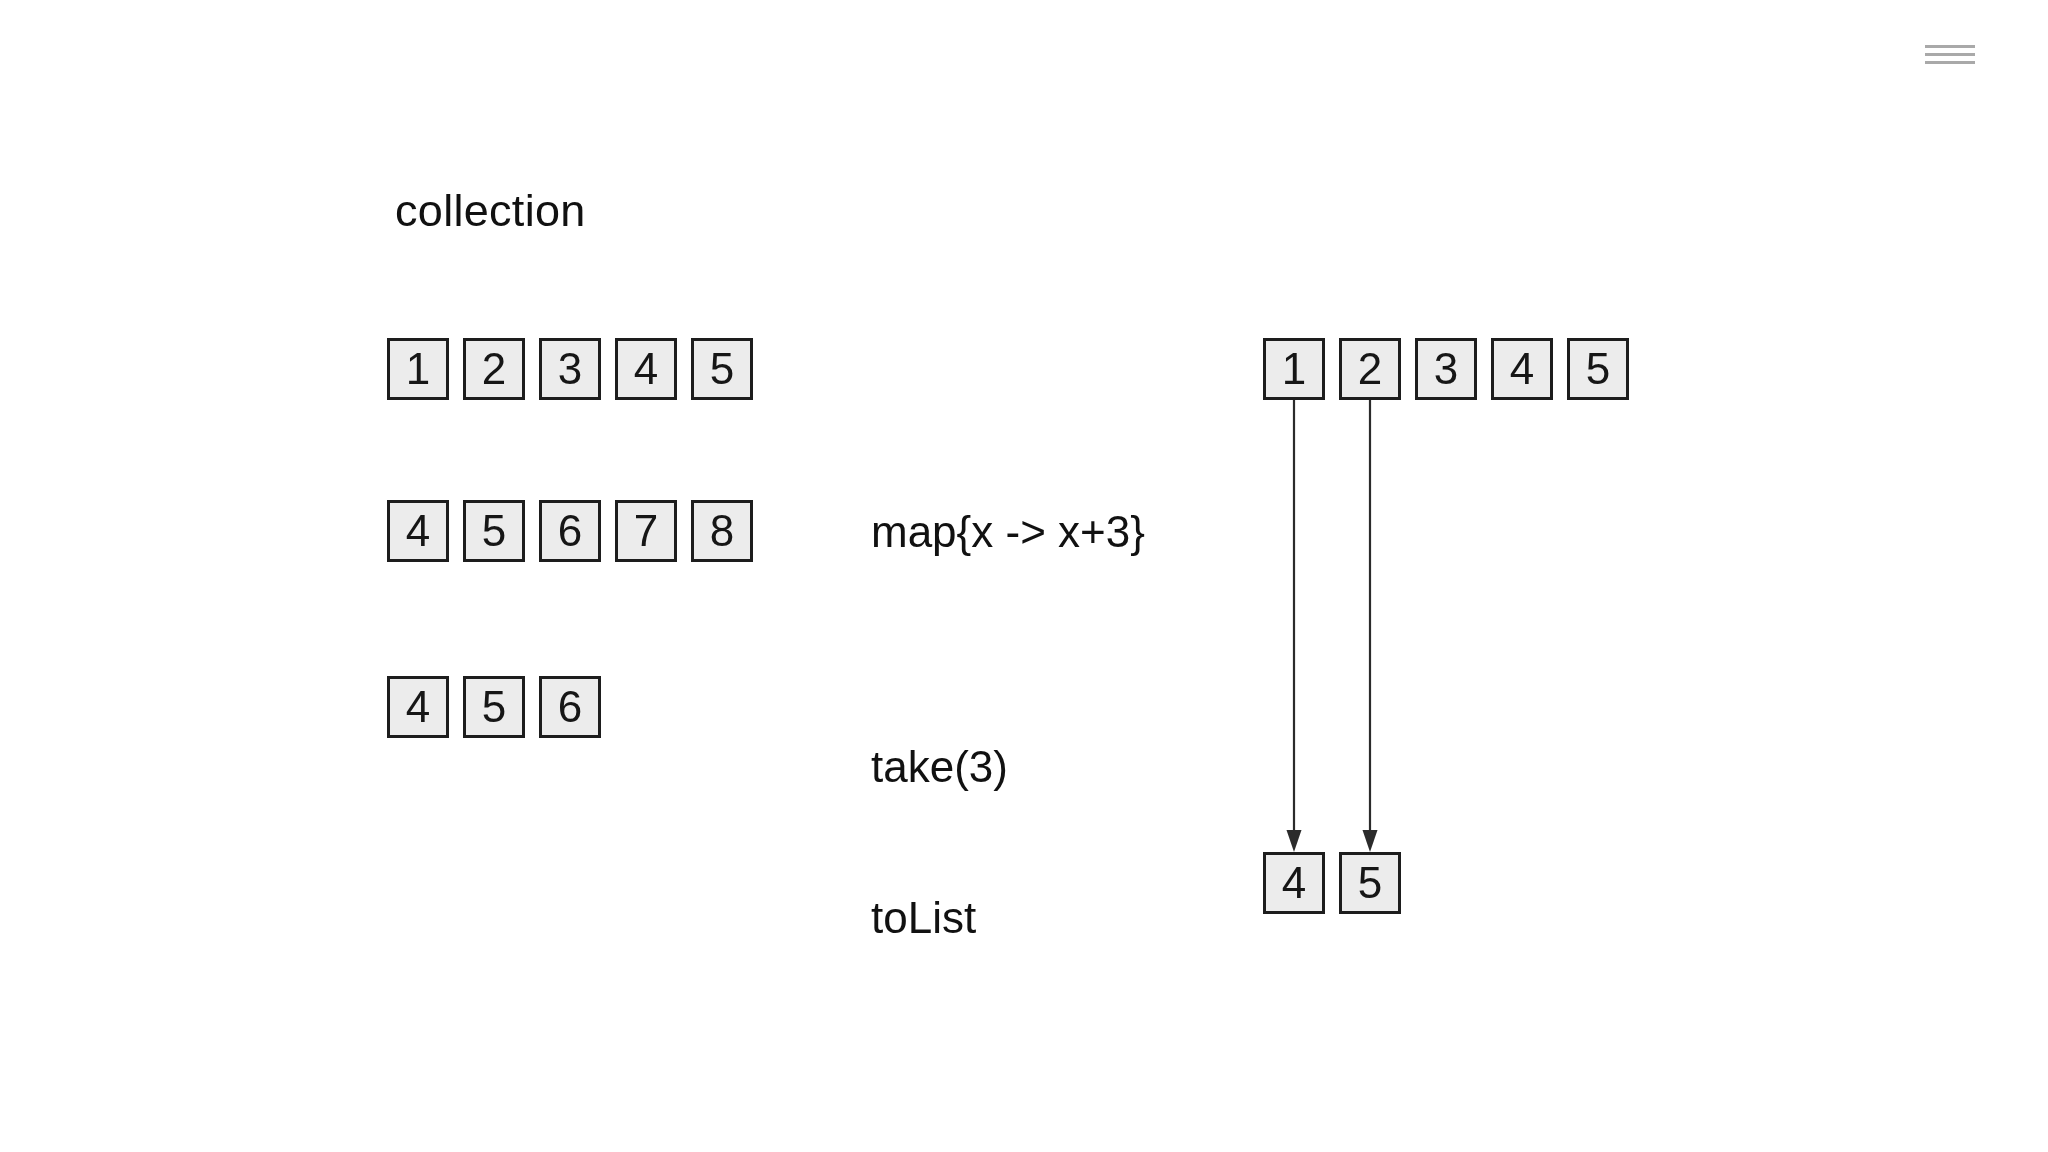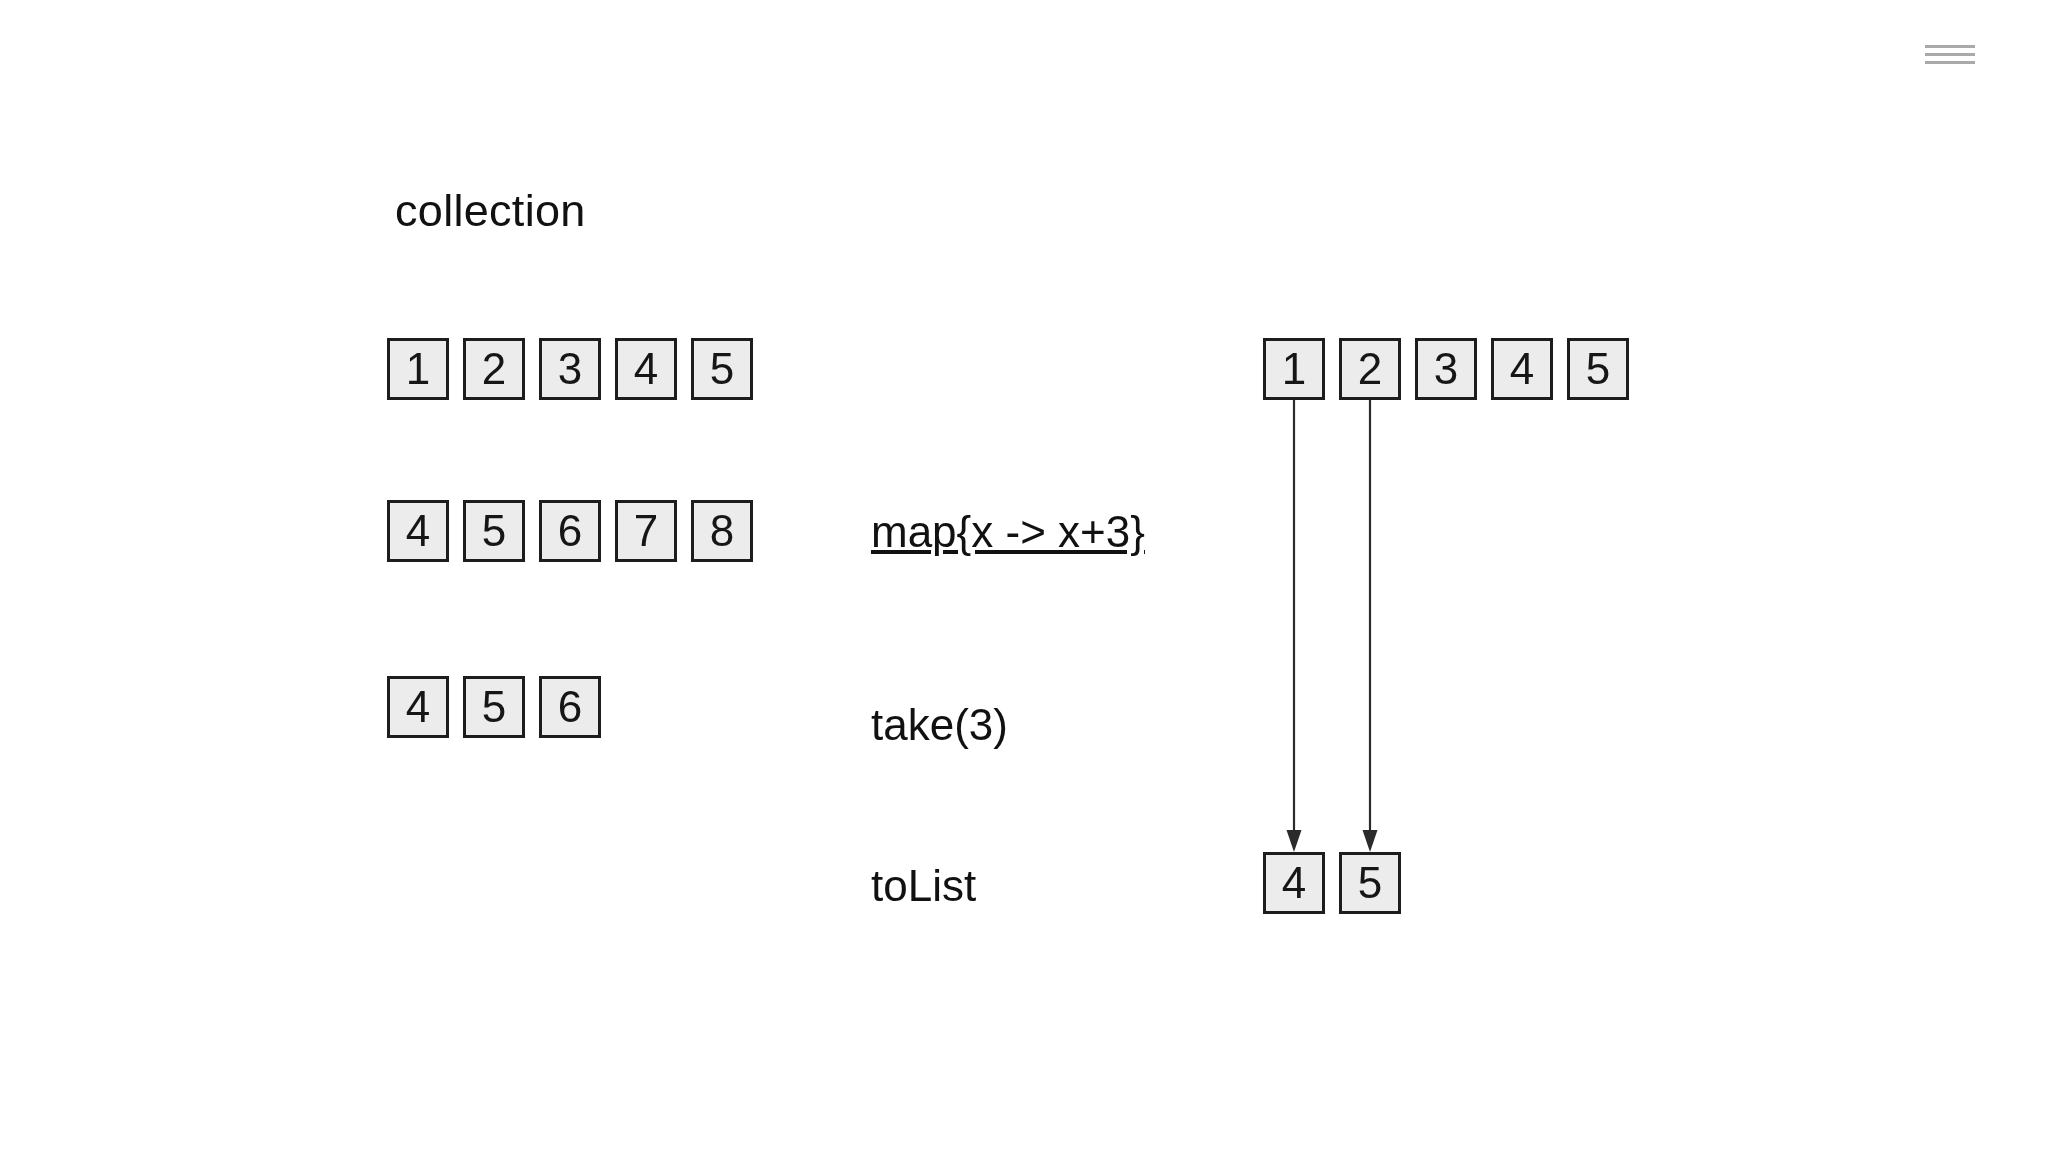--- a/index.html
+++ b/index.html
@@ -84,23 +84,23 @@
       <div class="box">6</div>
       <div class="box">7</div>
       <div class="box">8</div>
     </div>
   <div class="box-row" style="left:387px;top:676px;">
       <div class="box">4</div>
       <div class="box">5</div>
       <div class="box">6</div>
     </div>
 
-  <div class="op" style="left:871px;top:506px;text-decoration:underline;">map{x -&gt; x+3}</div>
-  <div class="op" style="left:871px;top:699px;">take(3)</div>
-  <div class="op" style="left:871px;top:860px;">toList</div>
+  <div class="op" style="left:871px;top:506px;">map{x -&gt; x+3}</div>
+  <div class="op" style="left:871px;top:741px;">take(3)</div>
+  <div class="op" style="left:871px;top:892px;">toList</div>
 
   <div class="box-row" style="left:1263px;top:338px;">
       <div class="box">1</div>
       <div class="box">2</div>
       <div class="box">3</div>
       <div class="box">4</div>
       <div class="box">5</div>
     </div>
 
   <svg class="arrows-svg" viewBox="0 0 200 455">

